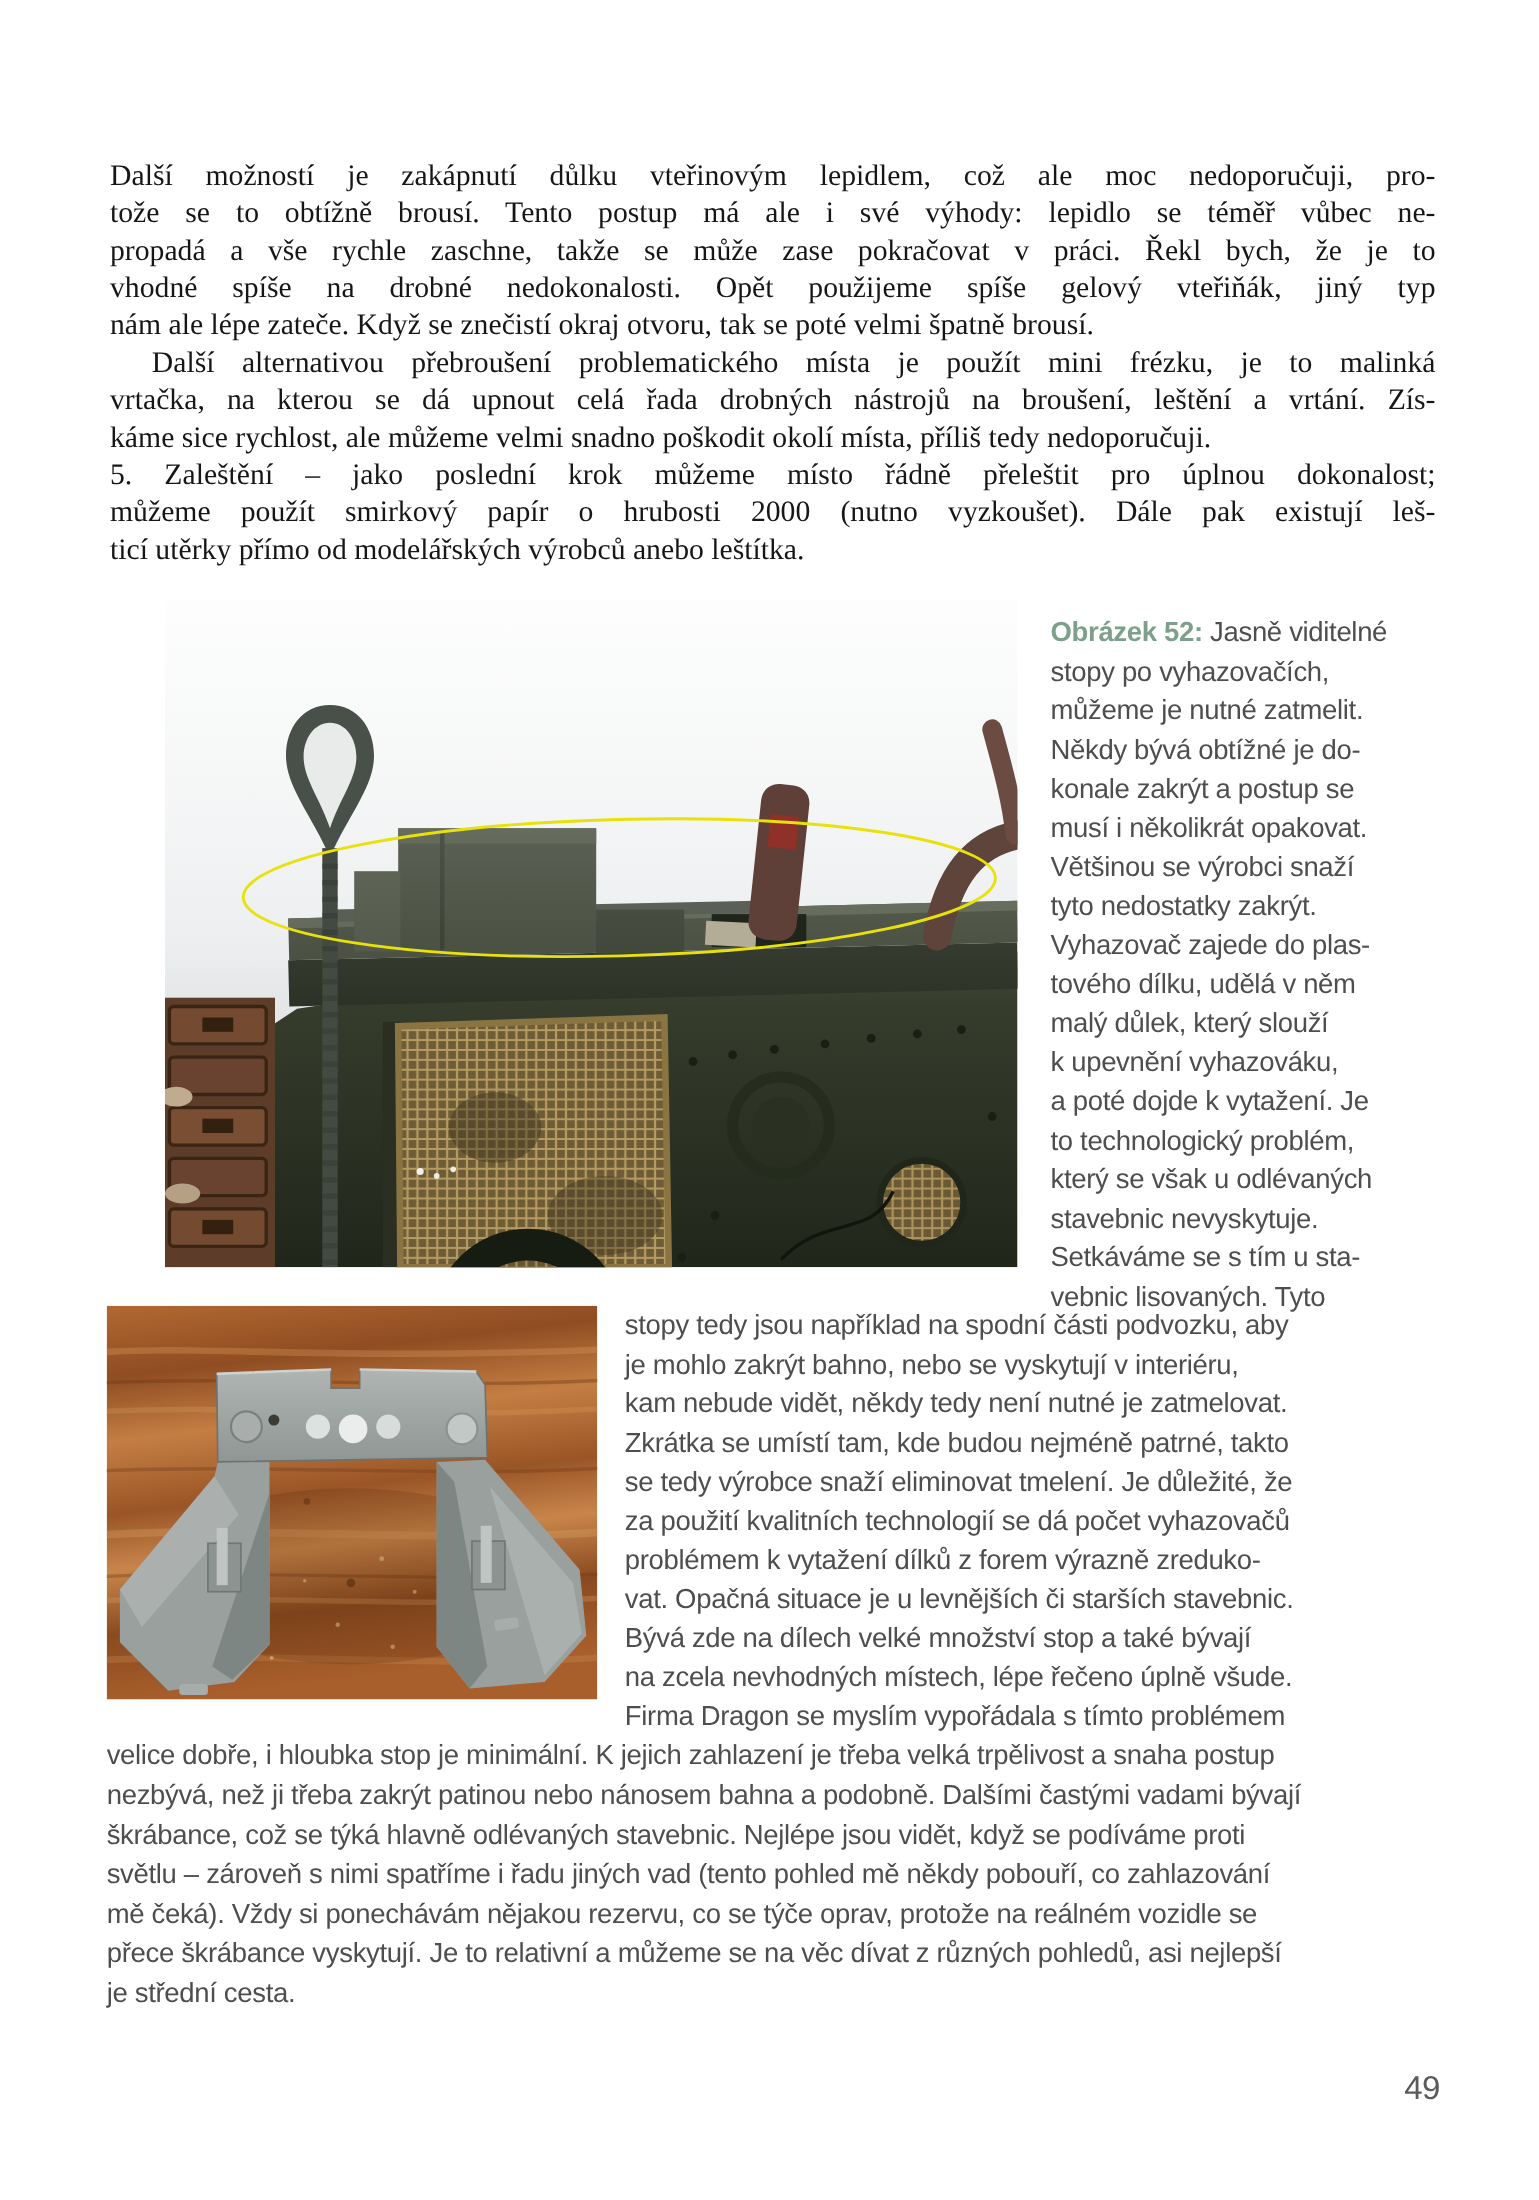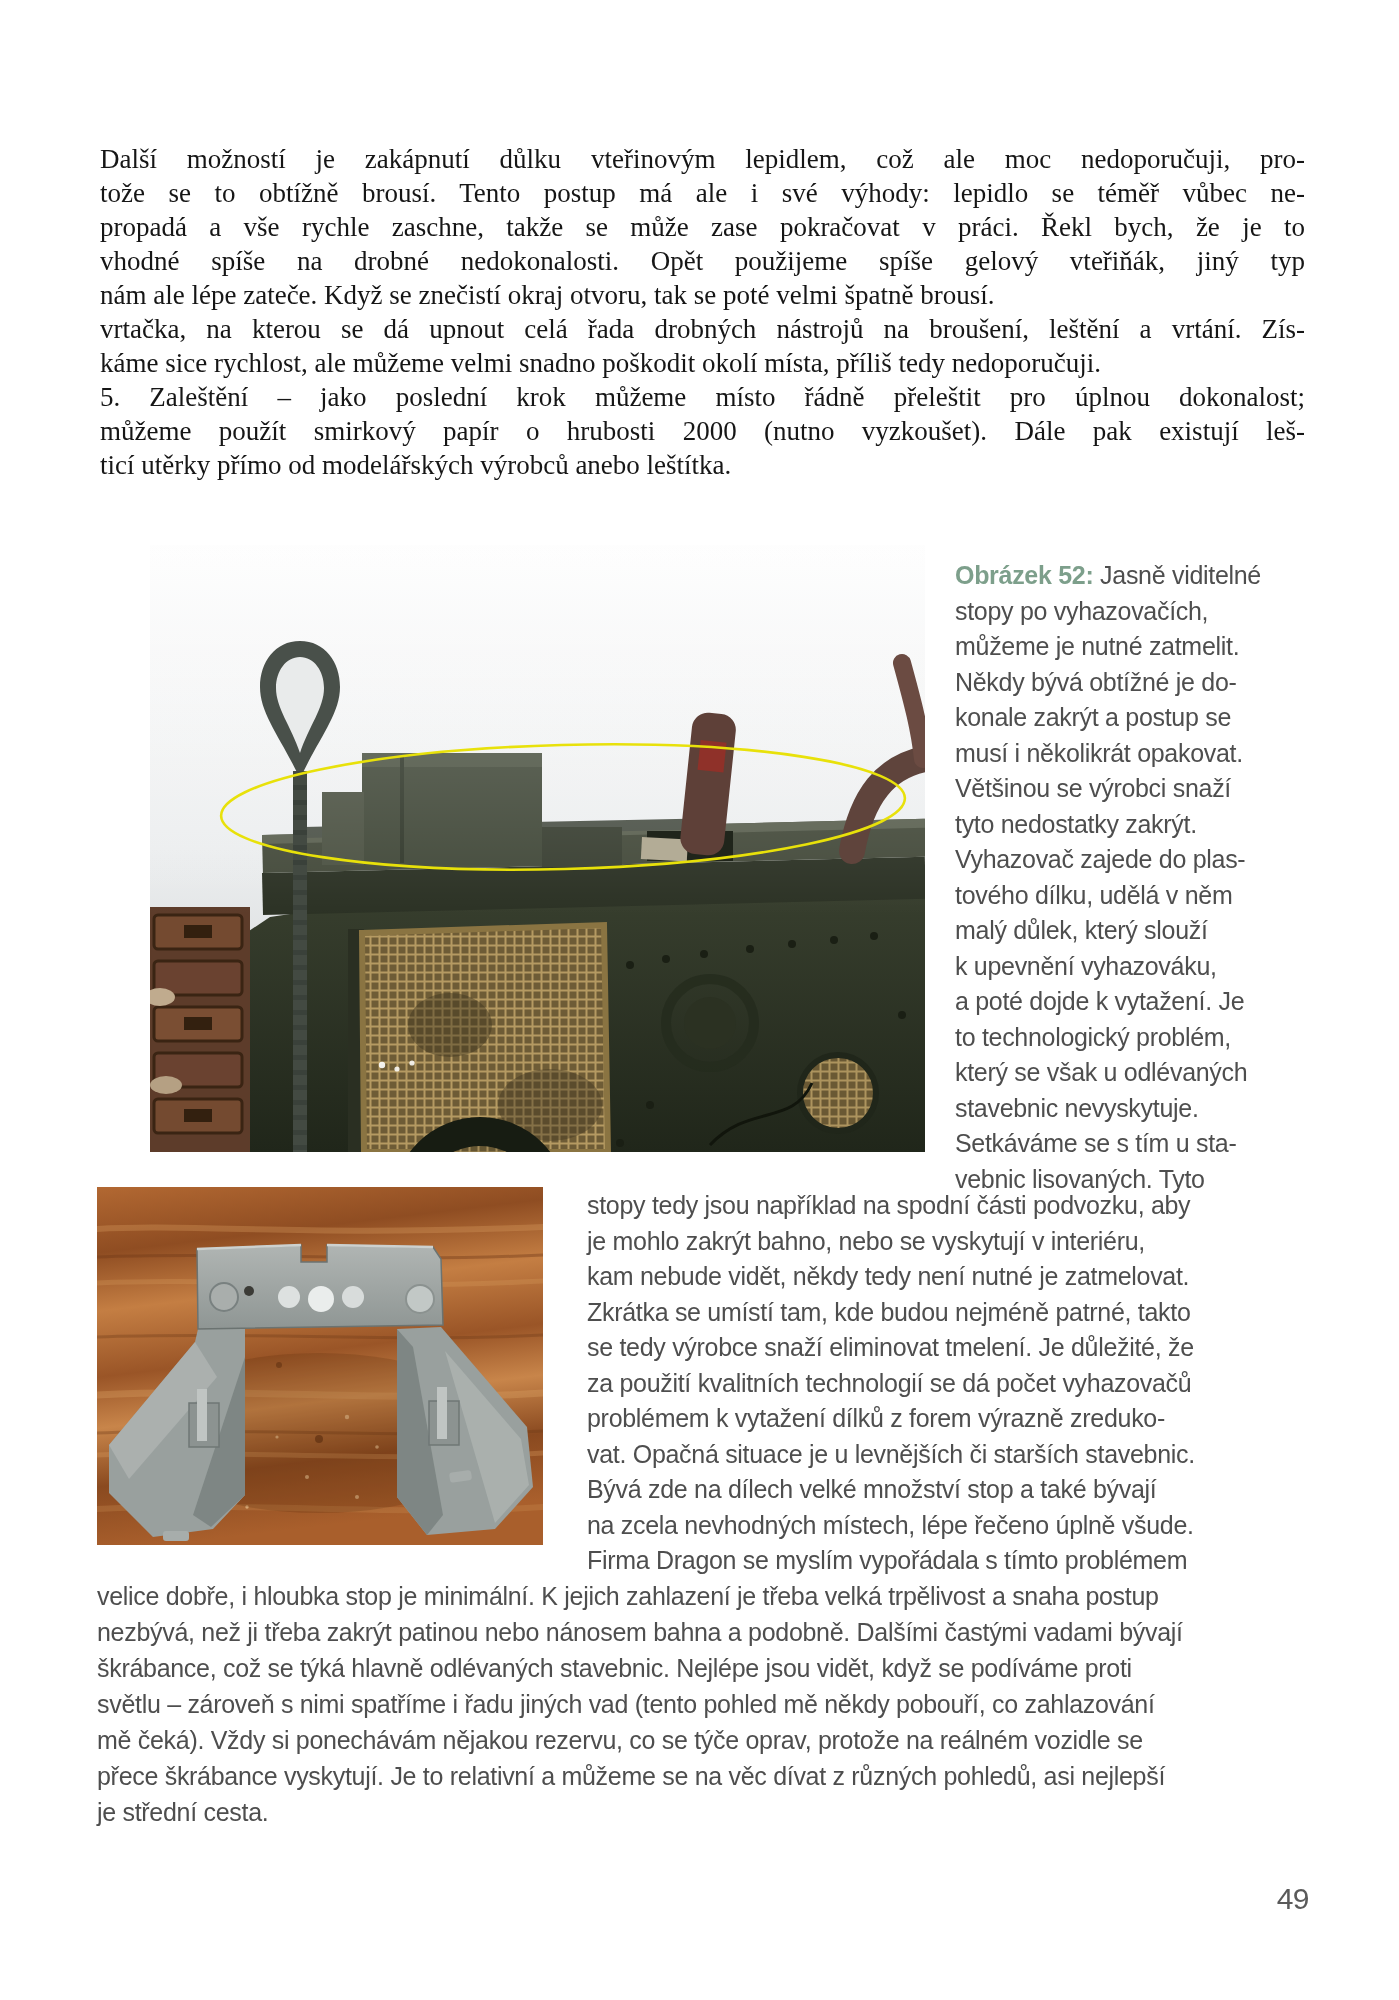--- a/index.html
+++ b/index.html
@@ -9,21 +9,21 @@
   
   .intro{position:absolute;left:100px;top:142px;width:1205px;font-size:27px;line-height:34px;
          color:#161616;}
   .intro .line{white-space:nowrap;}
   .intro .jl{text-align:justify;text-align-last:justify;}
   .intro .ind{text-indent:38px;}
 
   
   .cond{font-family:"Liberation Sans",sans-serif;color:#4e4e4e;letter-spacing:-0.3px;}
   .cap-narrow{position:absolute;left:955px;top:558px;width:348px;font-size:25px;line-height:35.5px;}
-  .cap-mid{position:absolute;left:587px;top:1188px;width:702px;font-size:25px;line-height:35.5px;}
+  .cap-mid{position:absolute;left:568px;top:1188px;width:702px;font-size:25px;line-height:35.5px;}
   .cap-wide{position:absolute;left:97px;top:1578px;width:1206px;font-size:25px;line-height:36px;}
   .cond .line{white-space:nowrap;}
   .cap-label{color:#7d9f8b;font-weight:bold;}
 
   
   .photo1{position:absolute;left:150px;top:545px;width:775px;height:607px;}
   .photo2{position:absolute;left:97px;top:1187px;width:446px;height:358px;}
   .photo1 svg,.photo2 svg{display:block;width:100%;height:100%;}
 
   
@@ -34,20 +34,21 @@
 <body>
 
 <div class="page">
 
   <div class="intro" id="intro">
       <div class="line jl">Další možností je zakápnutí důlku vteřinovým lepidlem, což ale moc nedoporučuji, pro-</div>
       <div class="line jl">tože se to obtížně brousí. Tento postup má ale i své výhody: lepidlo se téměř vůbec ne-</div>
       <div class="line jl">propadá a vše rychle zaschne, takže se může zase pokračovat v práci. Řekl bych, že je to</div>
       <div class="line jl">vhodné spíše na drobné nedokonalosti. Opět použijeme spíše gelový vteřiňák, jiný typ</div>
       <div class="line">nám ale lépe zateče. Když se znečistí okraj otvoru, tak se poté velmi špatně brousí.</div>
+      <div class="line jl ind">Další alternativou přebroušení problematického místa je použít mini frézku, je to malinká</div>
       <div class="line jl">vrtačka, na kterou se dá upnout celá řada drobných nástrojů na broušení, leštění a vrtání. Zís-</div>
       <div class="line">káme sice rychlost, ale můžeme velmi snadno poškodit okolí místa, příliš tedy nedoporučuji.</div>
       <div class="line jl">5. Zaleštění – jako poslední krok můžeme místo řádně přeleštit pro úplnou dokonalost;</div>
       <div class="line jl">můžeme použít smirkový papír o hrubosti 2000 (nutno vyzkoušet). Dále pak existují leš-</div>
       <div class="line">ticí utěrky přímo od modelářských výrobců anebo leštítka.</div>
     </div>
 
   <div class="photo1">
     <svg viewBox="0 0 775 607" preserveAspectRatio="none">
       <defs>

